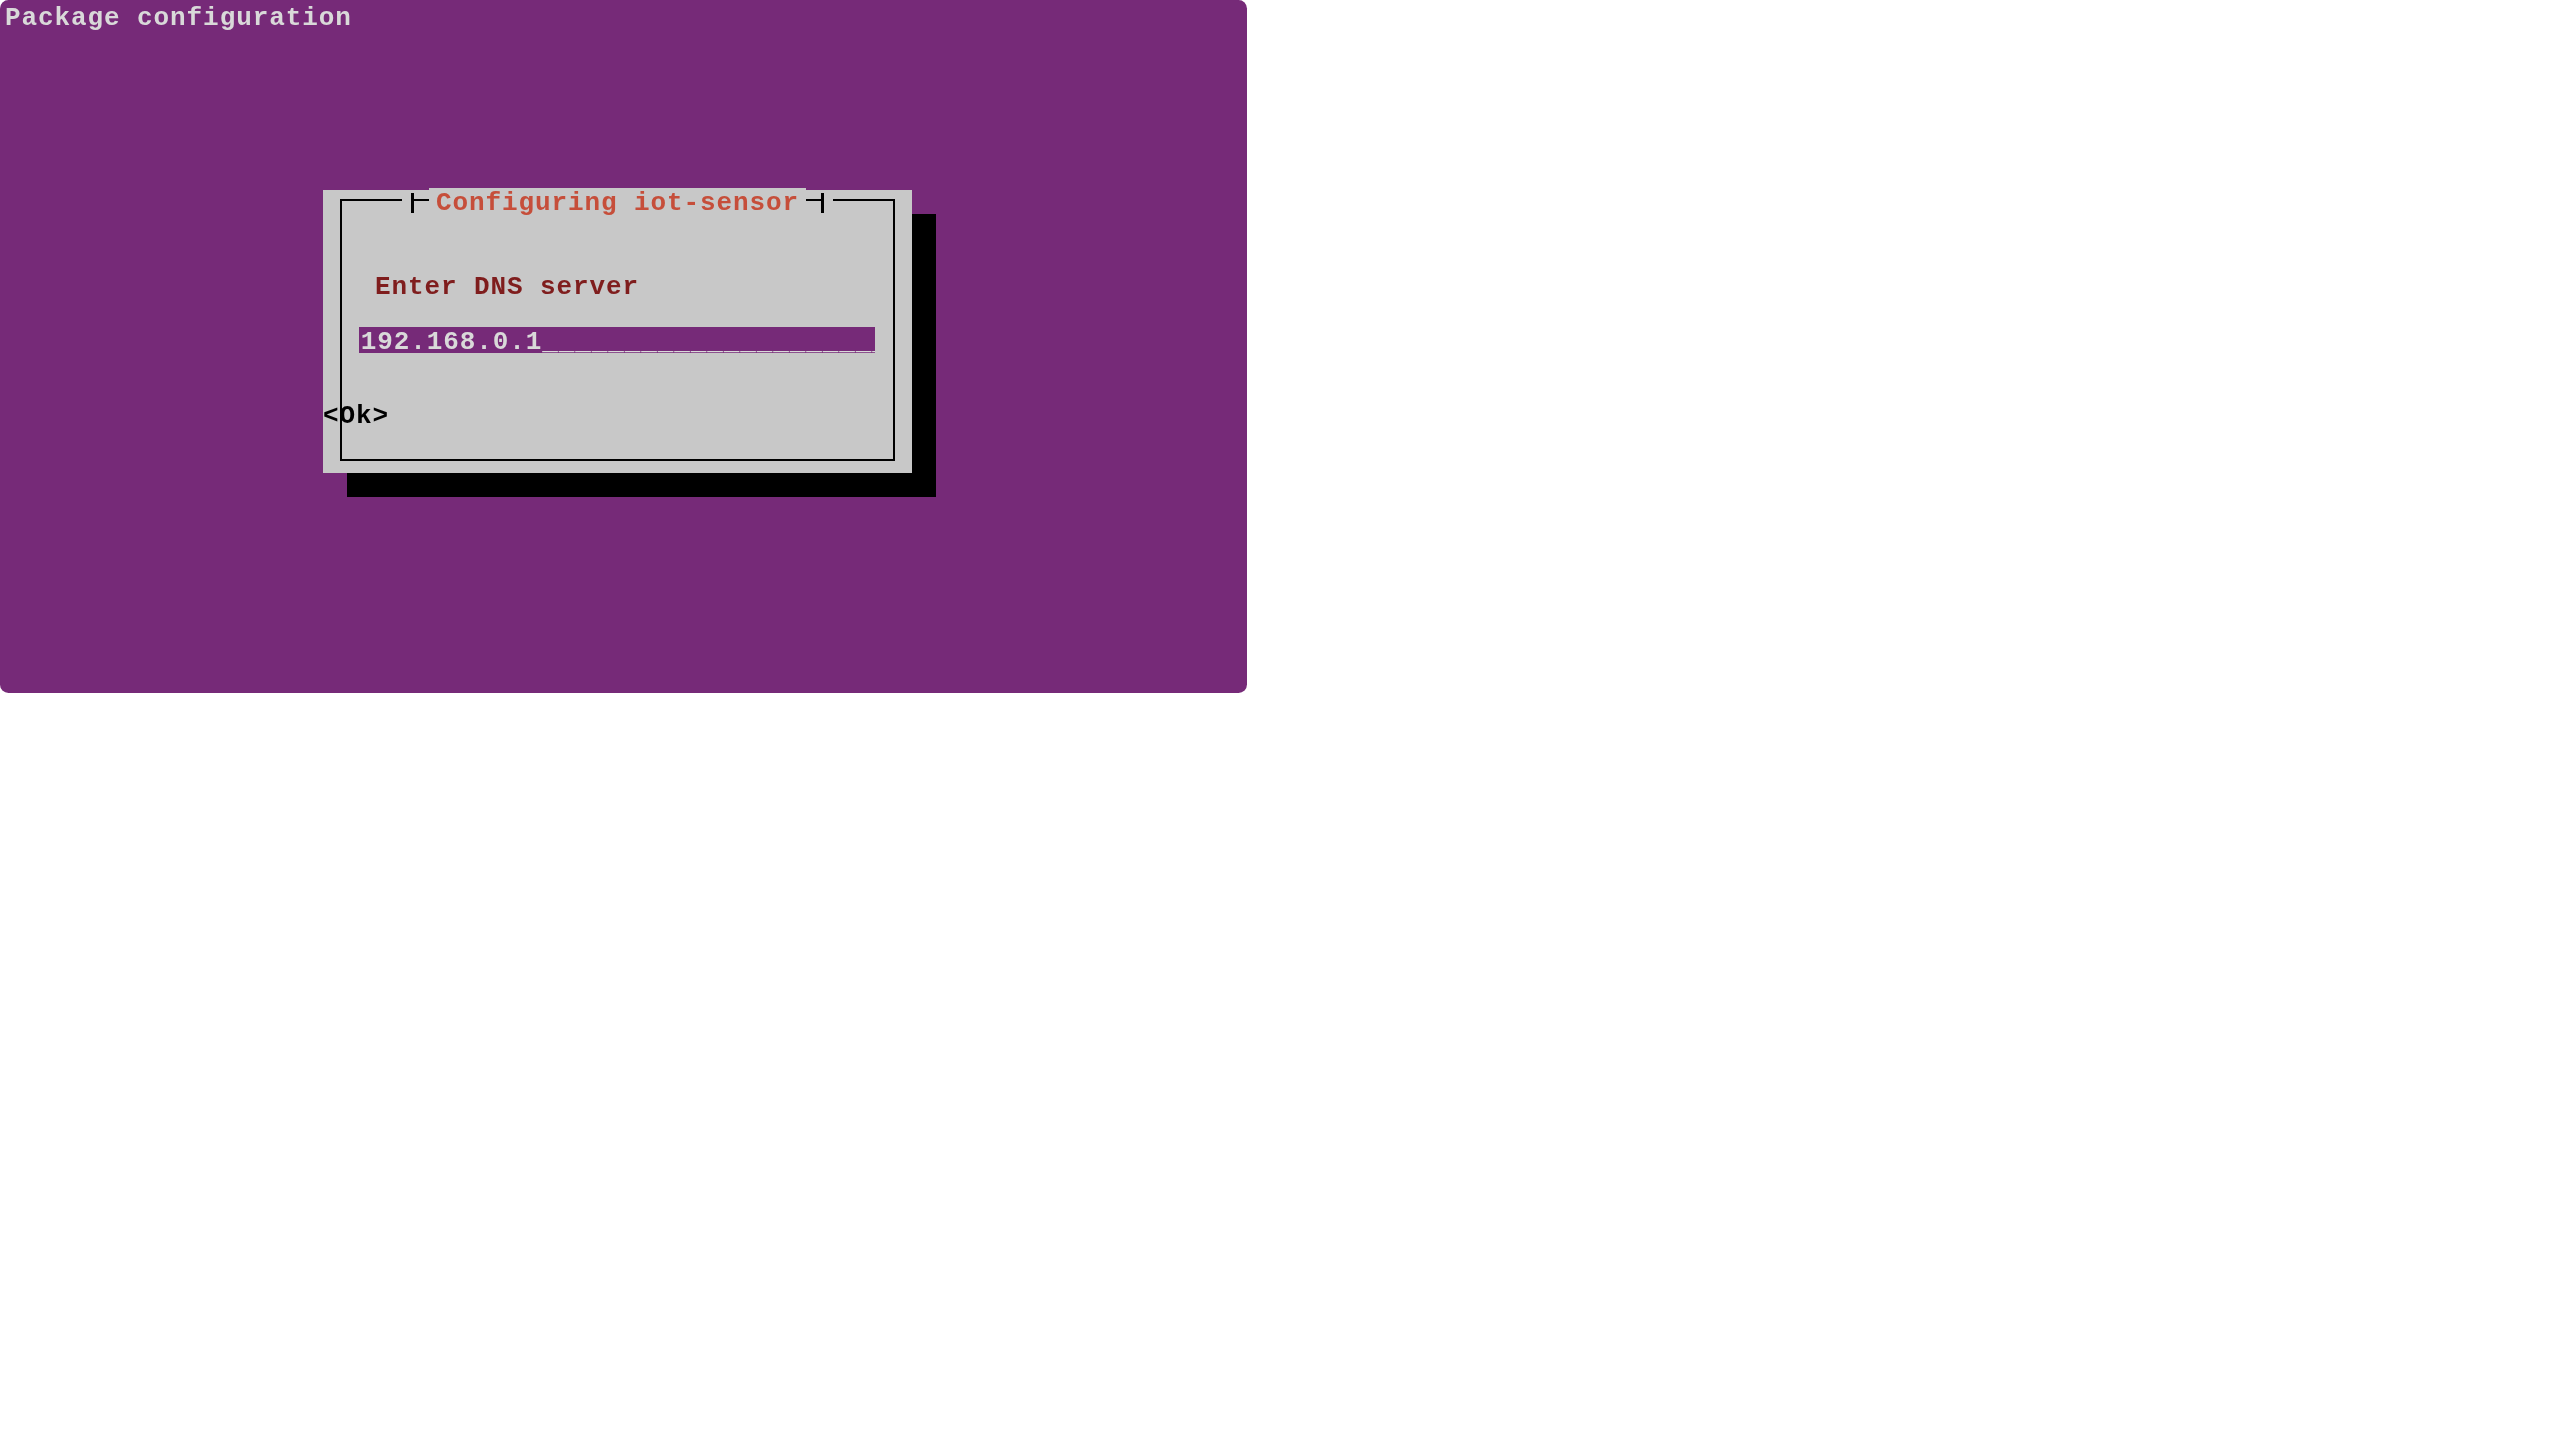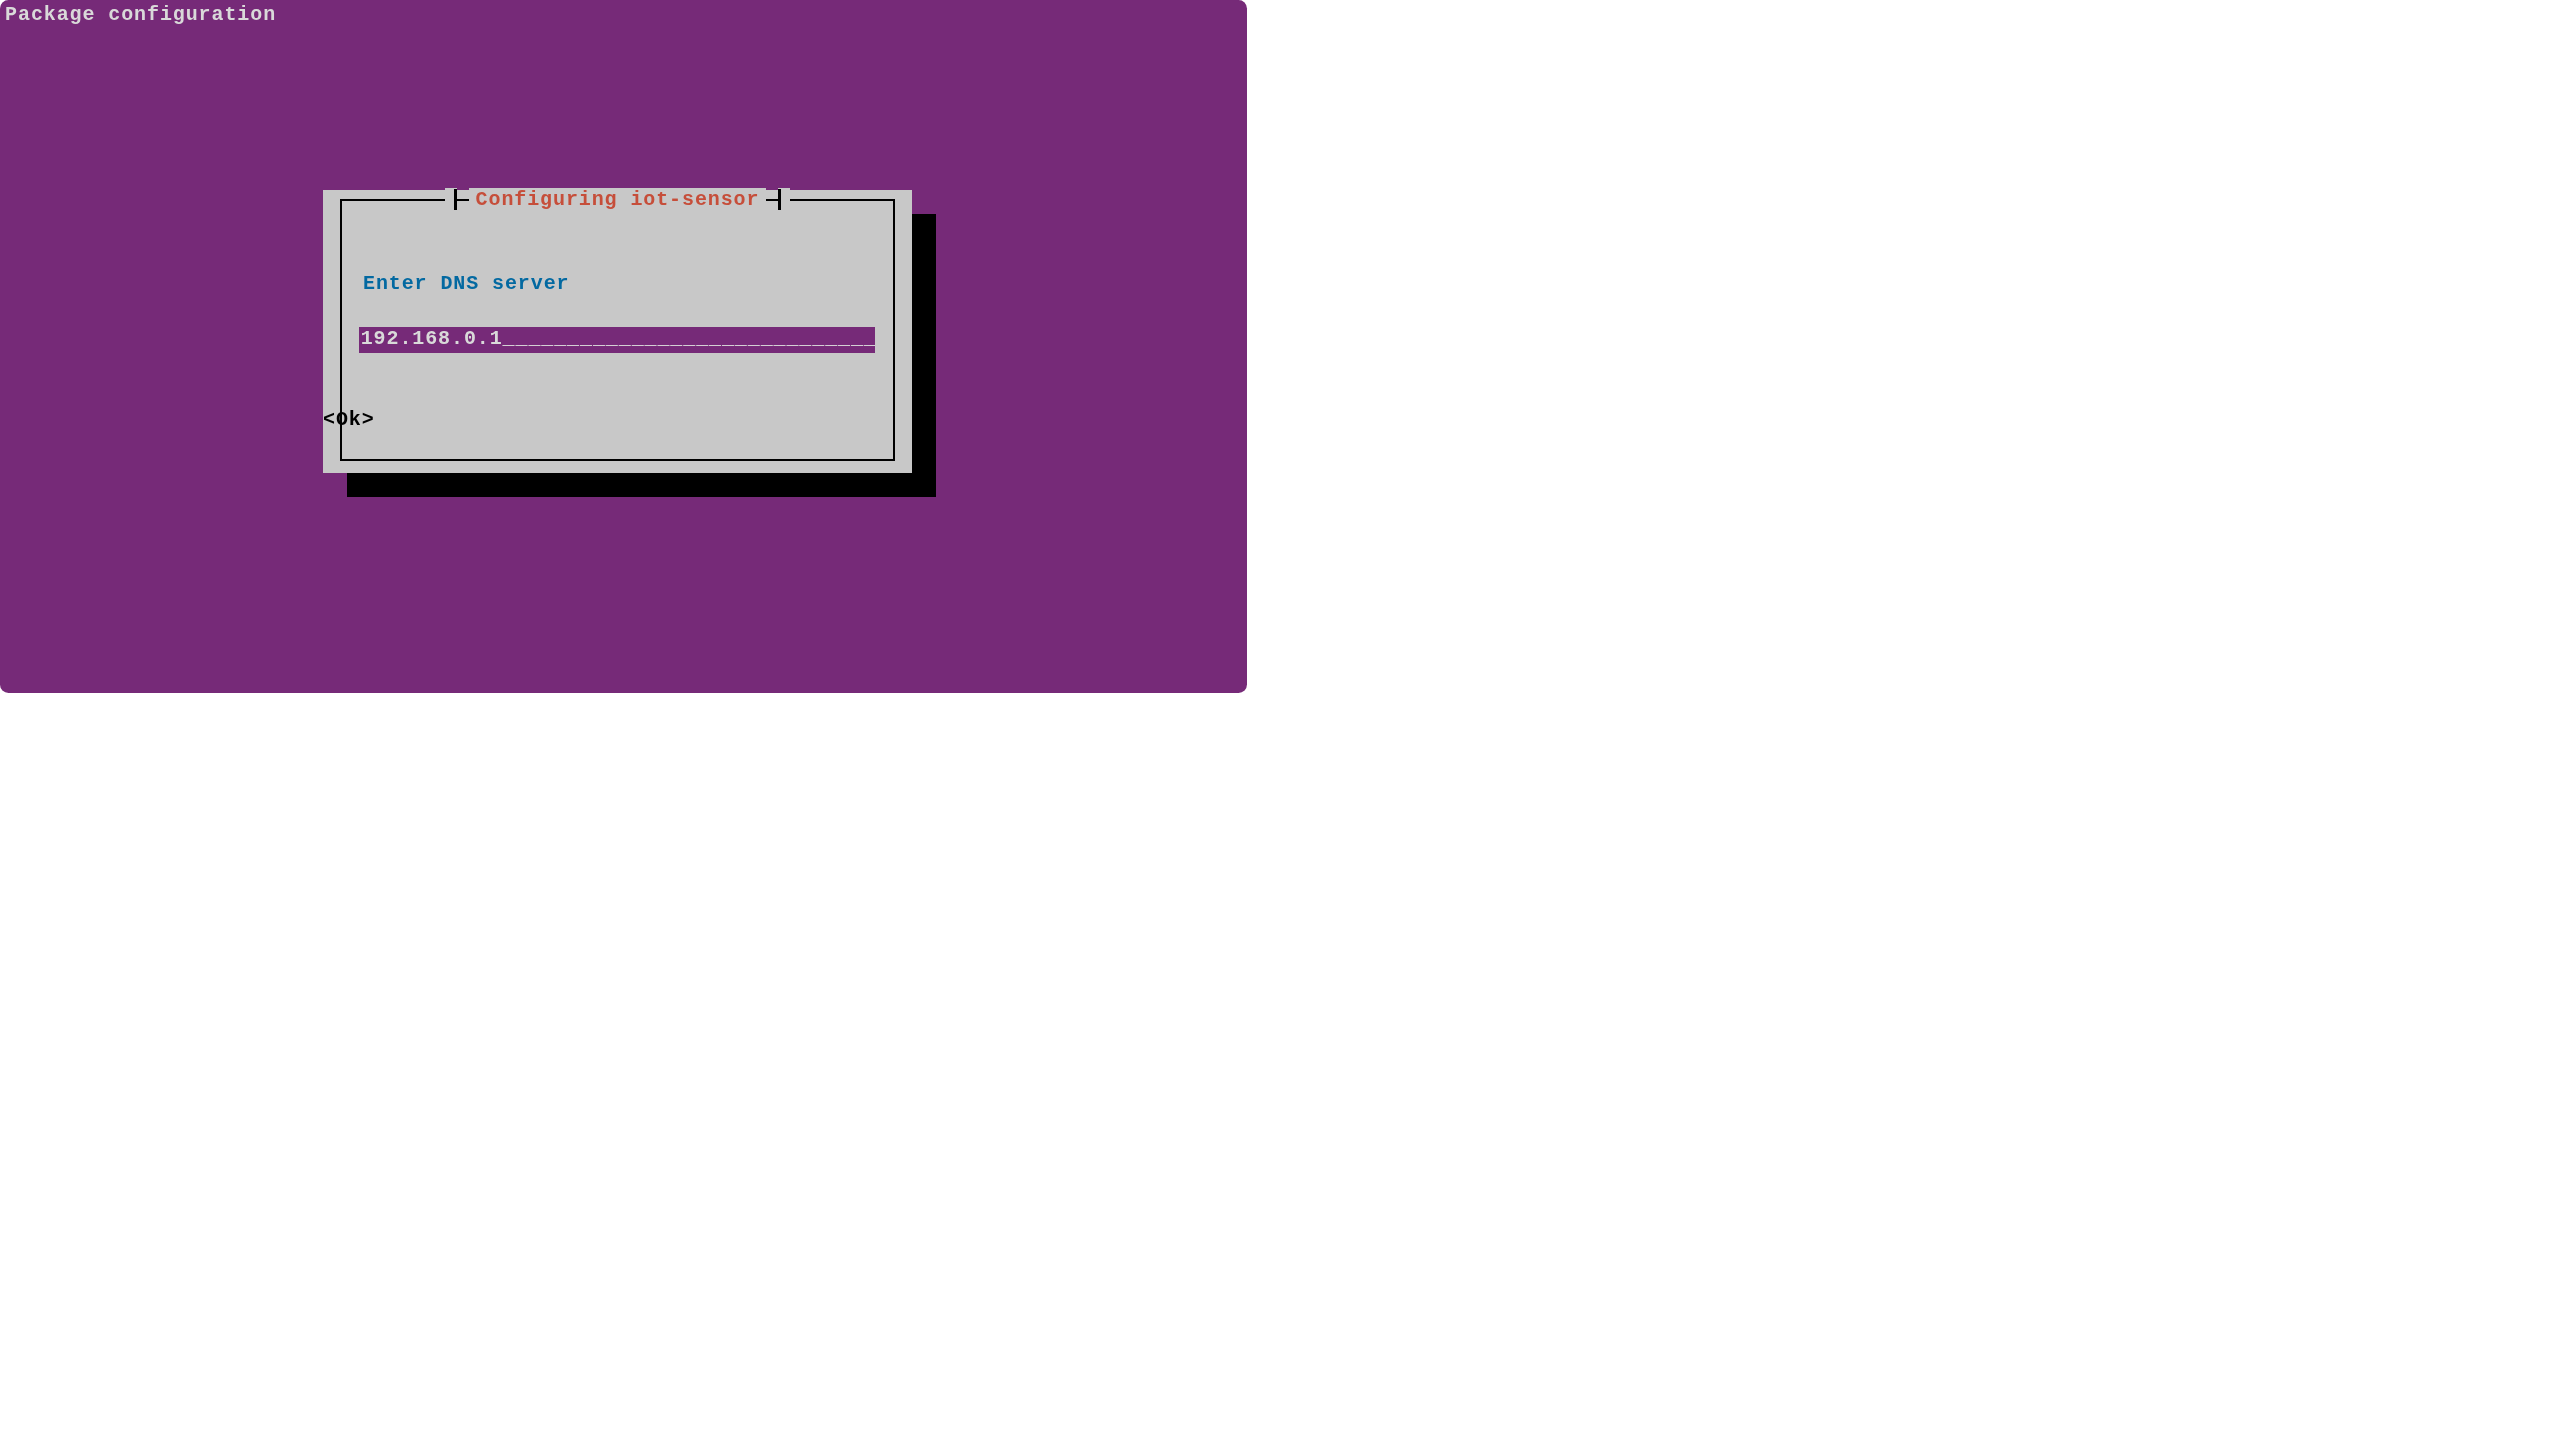--- a/index.html
+++ b/index.html
@@ -15,21 +15,21 @@
     align-items: flex-start;
     justify-content: flex-start;
   }
   .screen {
     width: 1247px;
     height: 693px;
     background: #762a78;
     position: relative;
     font-family: "Courier New", Courier, monospace;
     font-weight: bold;
-    font-size: 20px;
+    font-size: 26px;
     line-height: 1.2;
     color: #d9d9d9;
     border-radius: 8.5px;
     overflow: hidden;
   }
   .header {
     position: absolute;
     top: 3.4px;
     left: 5.1px;
     letter-spacing: 0.9px;
@@ -111,22 +111,22 @@
     height: 2.6px;
     width: 6.8px;
     transform: translateY(-50%);
   }
   .tee.left::after { right: 0px; display:none; }
   .tee.right::after { left: 0px; display:none; }
 
   .prompt {
     position: absolute;
     top: 82px;
-    left: 40px;
-    color: #0369a1;
+    left: 52px;
+    color: #7f1d1d;
     letter-spacing: 0.9px;
   }
 
   .input-field {
     position: absolute;
     top: 137px;
     left: 36px;
     width: 516px;
     height: 25.6px;
     background: #762a78;

